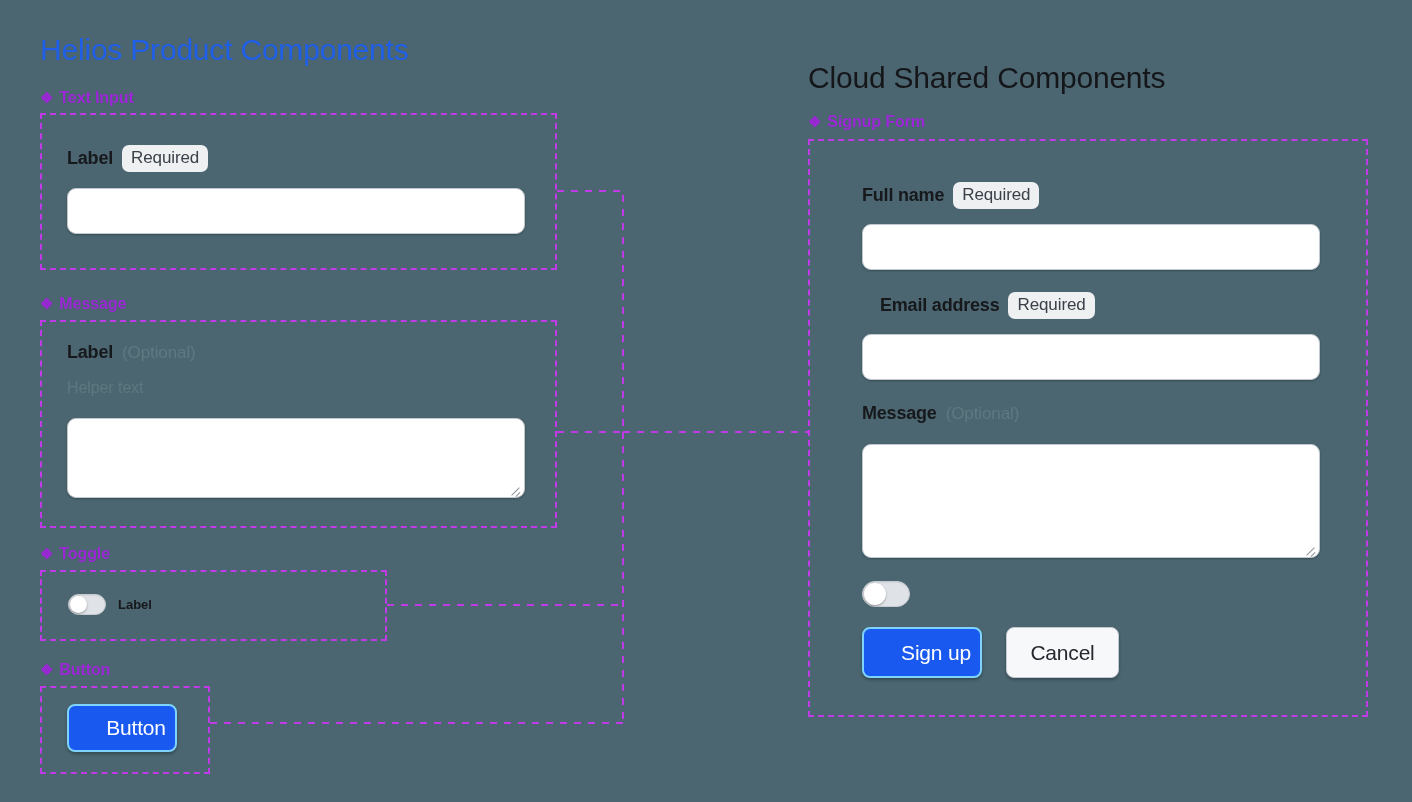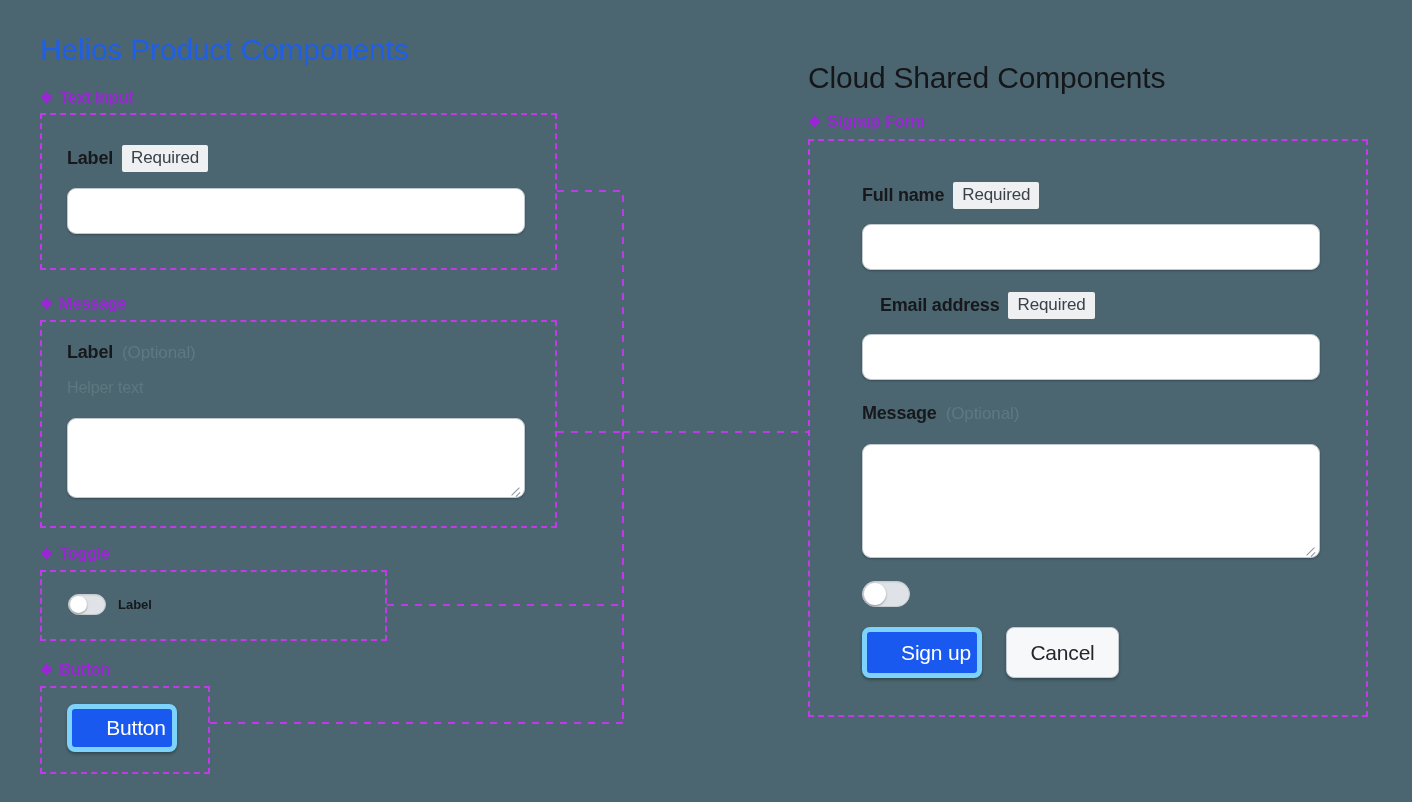--- a/index.html
+++ b/index.html
@@ -81,21 +81,21 @@
   .field-label {
     font-size: 18px;
     font-weight: bold;
     color: #16181c;
     letter-spacing: -0.2px;
   }
   .badge-required {
     font-size: 17px;
     color: #3b4149;
     background: #eef0f2;
-    border-radius: 2px;
+    border-radius: 7px;
     padding: 3px 9px 4px;
     letter-spacing: -0.1px;
   }
   .optional-text {
     font-size: 17px;
     color: #5f7982;
     letter-spacing: -0.1px;
   }
   .helper-text {
     font-size: 16px;
@@ -172,21 +172,21 @@
     display: flex;
     align-items: center;
     justify-content: center;
     cursor: pointer;
     white-space: nowrap;
     letter-spacing: -0.2px;
   }
   .btn-primary {
     background: #1959ef;
     color: #ffffff;
-    border: 5px solid #7dd3fc;
+    border: 2px solid #7dd3fc;
     box-shadow: 0 2px 3px rgba(10,20,30,0.35);
     padding-left: 28px;
   }
   .btn-secondary {
     background: #f7f8f9;
     color: #24282e;
     border: 1px solid #c3c9d0;
     box-shadow: 0 2px 3px rgba(10,20,30,0.32);
   }
 </style>

